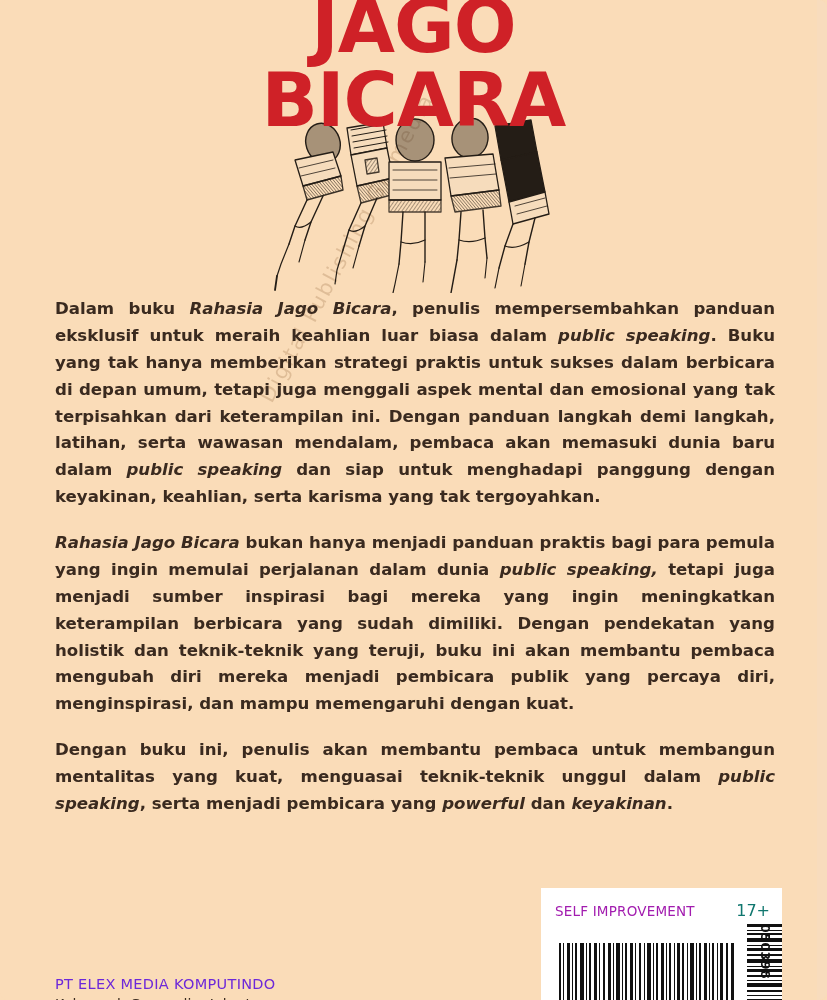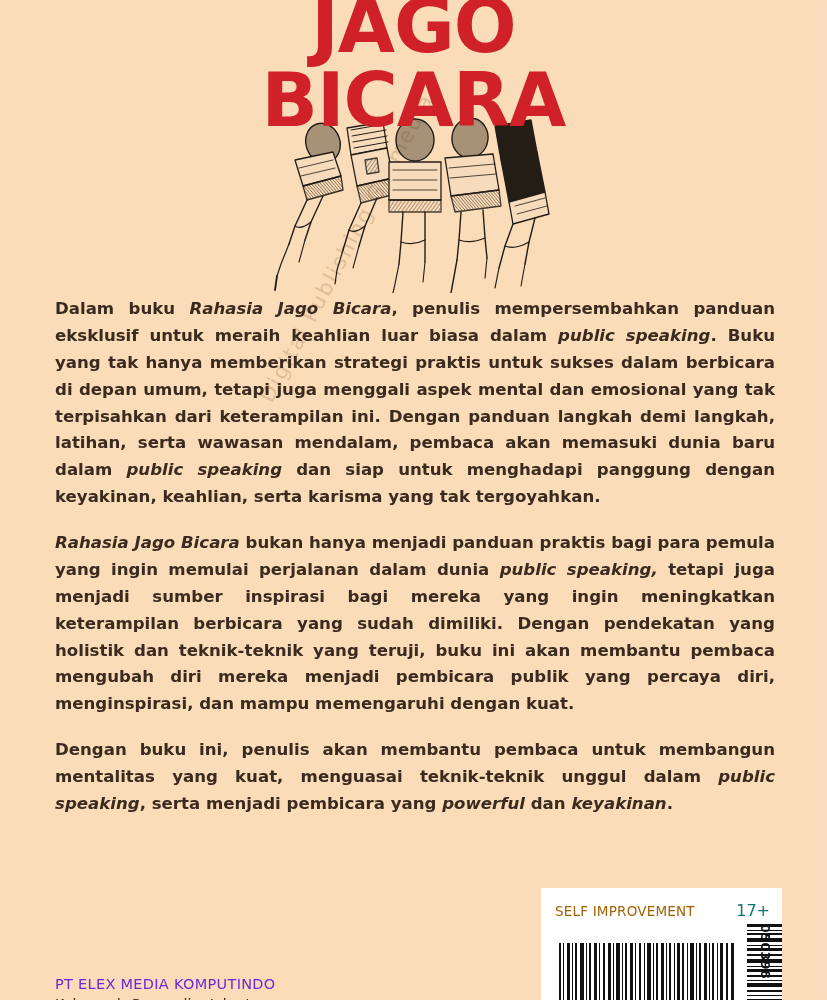--- a/index.html
+++ b/index.html
@@ -52,21 +52,21 @@
 
   
   .barcode-panel{
     position:absolute;left:541px;top:888px;width:241px;height:118px;
     background:#ffffff;z-index:6;overflow:hidden;
   }
   .bc-head{
     position:absolute;left:14px;top:13px;right:12px;
     display:flex;justify-content:space-between;align-items:baseline;
   }
-  .bc-cat{font-size:13.5px;letter-spacing:.2px;color:#a16207;}
+  .bc-cat{font-size:13.5px;letter-spacing:.2px;color:#a21caf;}
   .bc-age{font-size:16px;color:#0f766e;}
   .bc-main{position:absolute;left:16px;top:55px;width:180px;height:62px;}
   .bc-side{position:absolute;left:206px;top:35px;width:48px;height:83px;}
   .bc-side-num{
     position:absolute;left:232px;top:36px;
     font-size:12.5px;font-weight:700;color:#111;
     transform:rotate(90deg);transform-origin:left top;
     white-space:nowrap;letter-spacing:.5px;
     font-family:"DejaVu Sans","Liberation Sans",sans-serif;
   }

